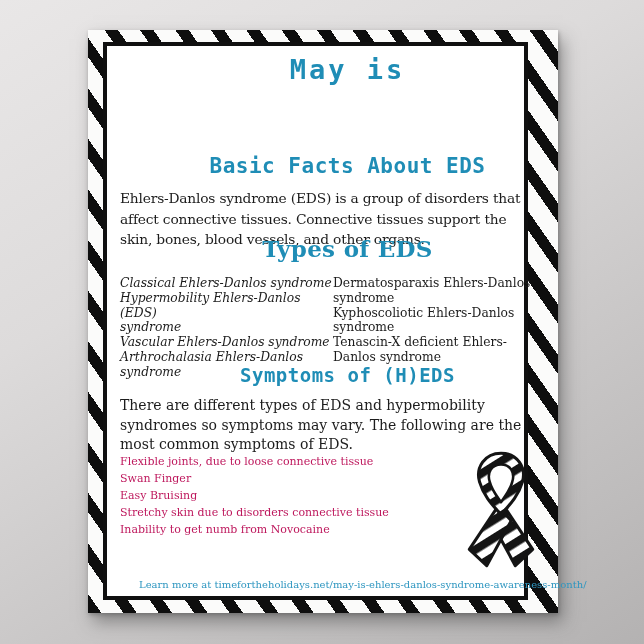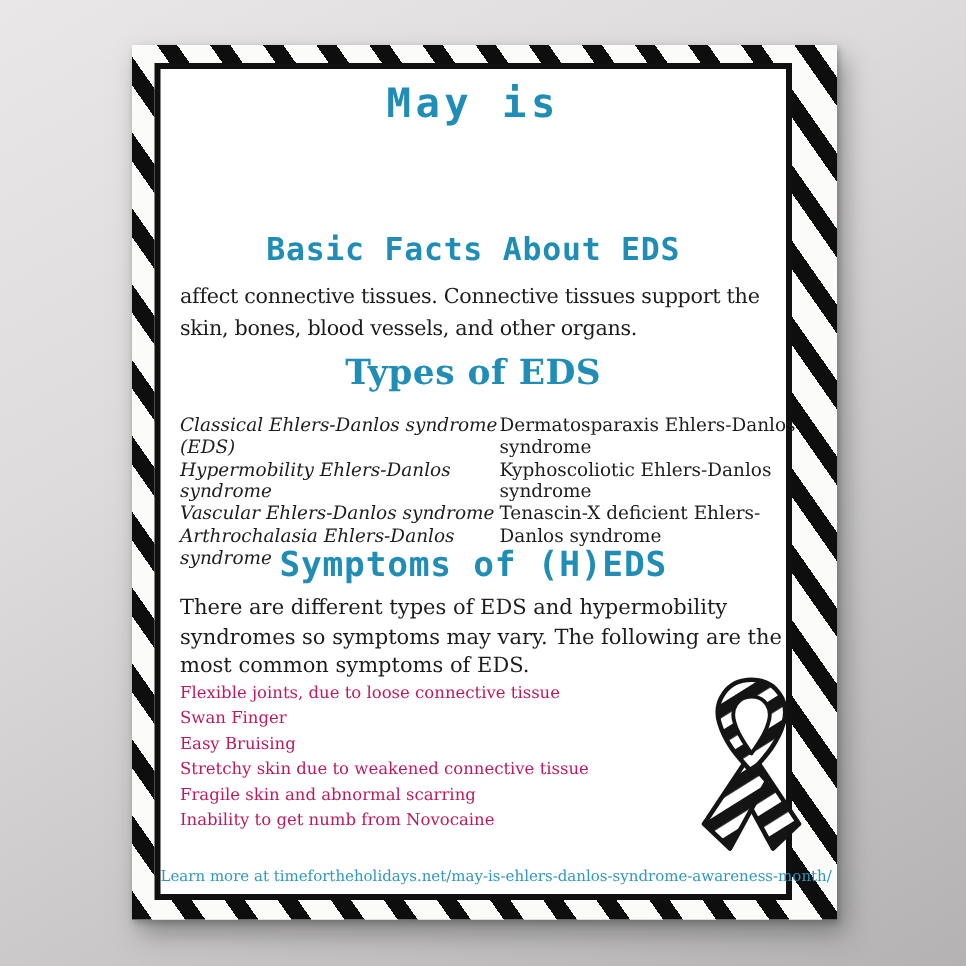--- a/index.html
+++ b/index.html
@@ -14,59 +14,60 @@
     position:absolute;left:88px;top:30px;width:470px;height:583px;
     background:repeating-linear-gradient(55deg,#0e0e0e 0 11px,#fbfbfa 11px 29px);
     box-shadow:5px 9px 16px rgba(70,70,70,.5), 1px 2px 4px rgba(80,80,80,.4);
   }
   .poster-inner{
     position:absolute;top:12px;left:15px;right:30px;bottom:13px;
     background:#ffffff;border:4px solid #101010;
   }
   .mono{font-family:"DejaVu Sans Mono", monospace;font-weight:bold;}
   .accent{color:var(--accent,#1f8db6);}
-  .center{width:100%;text-align:center;}
+  .center{width:100%;text-align:center;margin-left:32px;}
   .abs{position:absolute;left:0;}
   .title-prefix{top:8px;font-size:27px;letter-spacing:3px;}
   .title-main{top:38px;font-size:29px;line-height:33px;font-weight:bold;color:#141414;letter-spacing:.5px;}
   .h-basic{top:108px;font-size:21px;letter-spacing:.5px;}
   .p-basic{top:142px;left:13px;font-size:13.8px;line-height:20.5px;color:#1c1c1c;letter-spacing:-.2px;white-space:nowrap;}
   .h-types{top:189px;font-size:23px;font-weight:bold;letter-spacing:.3px;}
   .types-col{top:230px;font-size:12.3px;line-height:14.8px;color:#1c1c1c;white-space:nowrap;}
   .col-left{left:13px;font-style:italic;}
   .col-right{left:226px;}
-  .h-symptoms{top:318px;font-size:23px;letter-spacing:.5px;}
+  .h-symptoms{top:318px;font-size:19px;letter-spacing:.5px;}
   .p-symptoms{top:350px;left:13px;font-size:14px;line-height:19.5px;color:#1c1c1c;white-space:nowrap;}
   .symptom-list{top:407px;left:13px;font-size:11px;line-height:17px;color:#be185d;white-space:nowrap;}
   .footer-link{top:533px;font-size:10px;white-space:nowrap;color:var(--link,#2e96c0);}
   .ribbon{position:absolute;left:348px;top:402px;width:92px;height:130px;}
 </style>
 </head>
 <body>
 
 <div class="stage">
   <div class="poster">
     <div class="poster-inner">
 
       <div class="abs center mono accent title-prefix">May is</div>
 
 
       <div class="abs center mono accent h-basic">Basic Facts About EDS</div>
 
       <div class="abs p-basic">
+        <div>Ehlers-Danlos syndrome (EDS) is a group of disorders that</div>
         <div>affect connective tissues. Connective tissues support the</div>
         <div>skin, bones, blood vessels, and other organs.</div>
       </div>
 
       <div class="abs center accent h-types">Types of EDS</div>
 
       <div class="abs types-col col-left">
         <div>Classical Ehlers-Danlos syndrome</div>
+        <div>Hypermobility Ehlers-Danlos</div>
         <div>(EDS)</div>
-        <div>Hypermobility Ehlers-Danlos</div>
         <div>syndrome</div>
         <div>Vascular Ehlers-Danlos syndrome</div>
         <div>Arthrochalasia Ehlers-Danlos</div>
         <div>syndrome</div>
       </div>
 
       <div class="abs types-col col-right">
         <div>Dermatosparaxis Ehlers-Danlos</div>
         <div>syndrome</div>
         <div>Kyphoscoliotic Ehlers-Danlos</div>
@@ -80,22 +81,21 @@
       <div class="abs p-symptoms">
         <div>There are different types of EDS and hypermobility</div>
         <div>syndromes so symptoms may vary. The following are the</div>
         <div>most common symptoms of EDS.</div>
       </div>
 
       <div class="abs symptom-list">
         <div>Flexible joints, due to loose connective tissue</div>
         <div>Swan Finger</div>
         <div>Easy Bruising</div>
-        <div>Stretchy skin due to weakened connective tissue</div>
-        <div>Fragile skin and abnormal scarring</div>
+        <div>Stretchy skin due to disorders connective tissue</div>
         <div>Inability to get numb from Novocaine</div>
       </div>
 
       <svg class="ribbon" viewBox="0 0 90 125" xmlns="http://www.w3.org/2000/svg">
         <defs>
           <pattern id="zeb" width="15" height="15" patternUnits="userSpaceOnUse" patternTransform="rotate(58)">
             <rect width="15" height="15" fill="#ffffff"></rect>
             <rect width="8" height="15" fill="#141414"></rect>
           </pattern>
         </defs>

